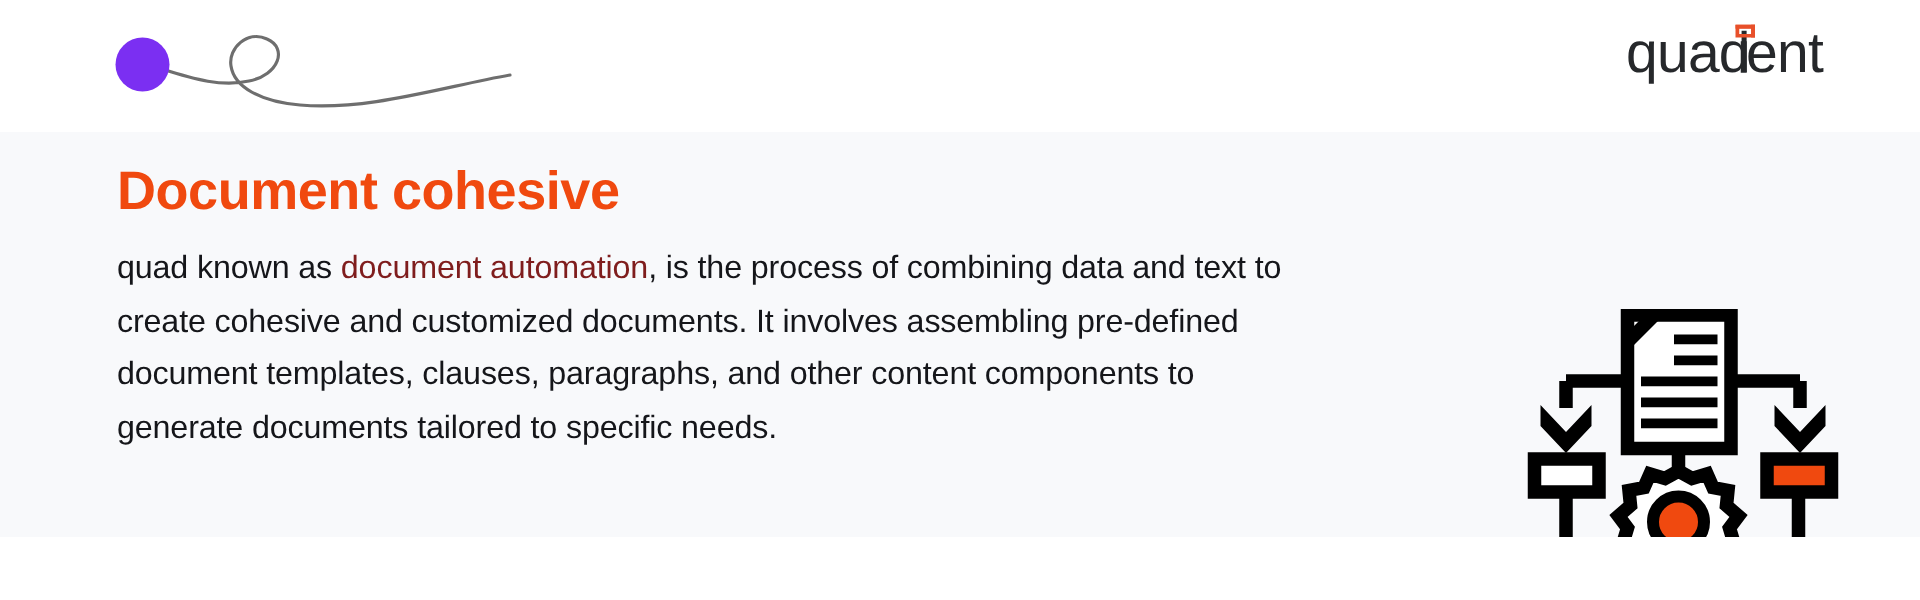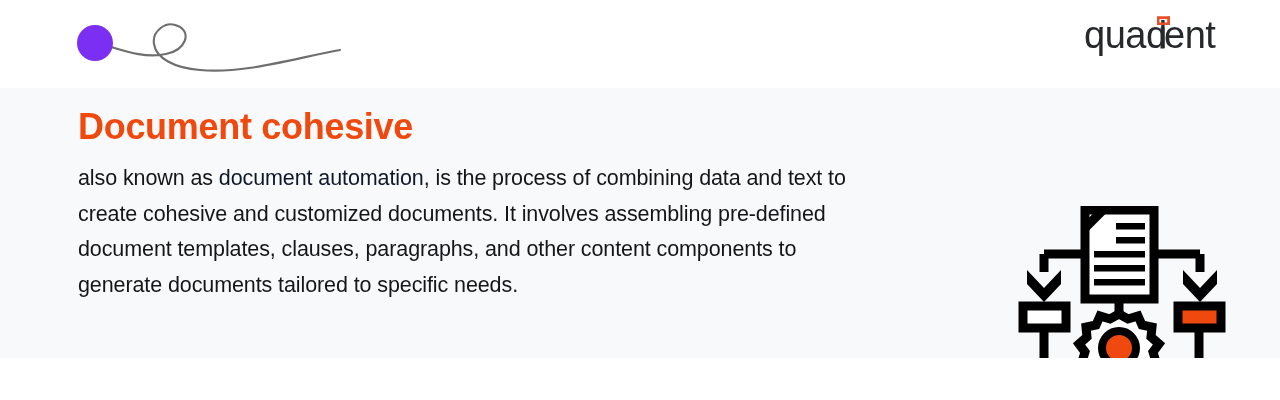--- a/index.html
+++ b/index.html
@@ -90,21 +90,21 @@
     margin: 0;
     padding-top: 12px;
     font-size: 21.5px;
     line-height: 35.5px;
     color: #15161a;
     letter-spacing: -0.1px;
     max-width: 790px;
   }
 
   .inline-link {
-    color: #0f172a;
+    color: #7f1d1d;
     text-decoration: none;
   }
 
   
   .illustration {
     position: absolute;
     left: 1018px;
     top: 118px;
     width: 208px;
     height: 205px;
@@ -137,21 +137,21 @@
         <rect x="83.4" y="1.5" width="2.6" height="8.5" fill="#e8502a"></rect>
       </svg>
     </div>
   </div>
 
   <div class="content-band">
 
     <div class="text-col">
       <h1 class="headline">Document cohesive</h1>
 
-      <p class="body-copy"><span>also known as </span><a class="inline-link" href="#">document automation</a><span>, is the process of combining data and text to create cohesive and customized documents. It involves assembling pre-defined document templates, clauses, paragraphs, and other content components to generate documents tailored to specific needs.</span></p>
+      <p class="body-copy"><span>quad known as </span><a class="inline-link" href="#">document automation</a><span>, is the process of combining data and text to create cohesive and customized documents. It involves assembling pre-defined document templates, clauses, paragraphs, and other content components to generate documents tailored to specific needs.</span></p>
     </div>
 
     <div class="illustration">
       <svg width="208" height="205" viewBox="0 0 208 205" xmlns="http://www.w3.org/2000/svg">
         <g stroke="#000000" fill="none" stroke-width="9">
 
           <path d="M26 48 L182 48" stroke-width="9"></path>
 
           <path d="M26 48 L26 66"></path>
 

